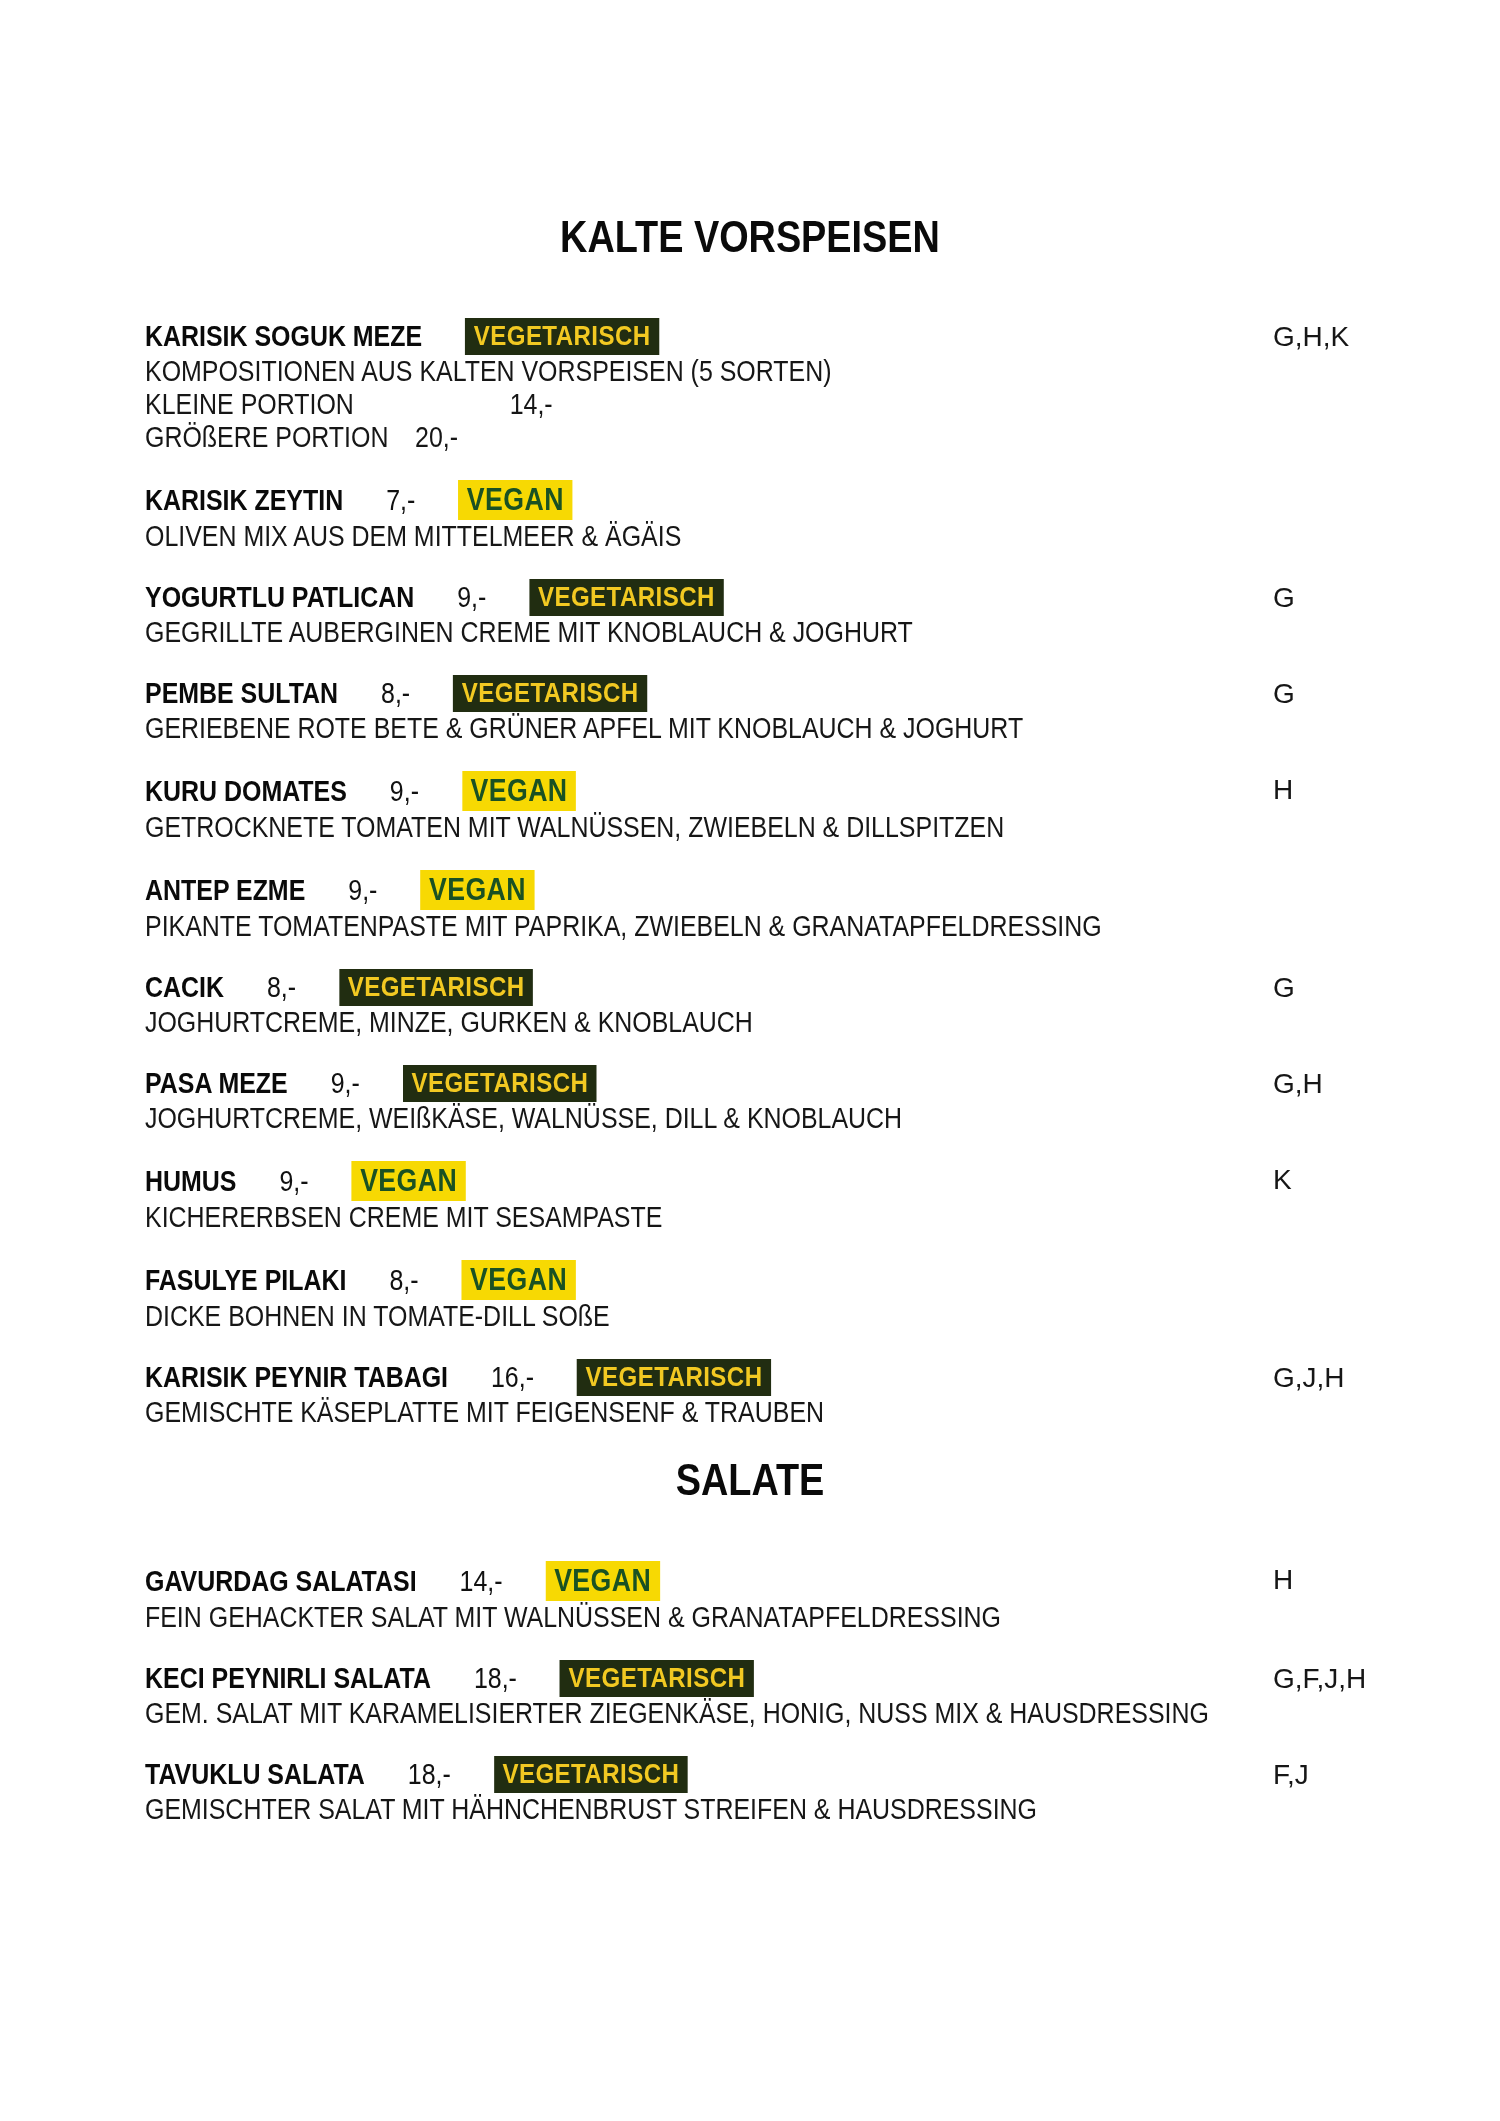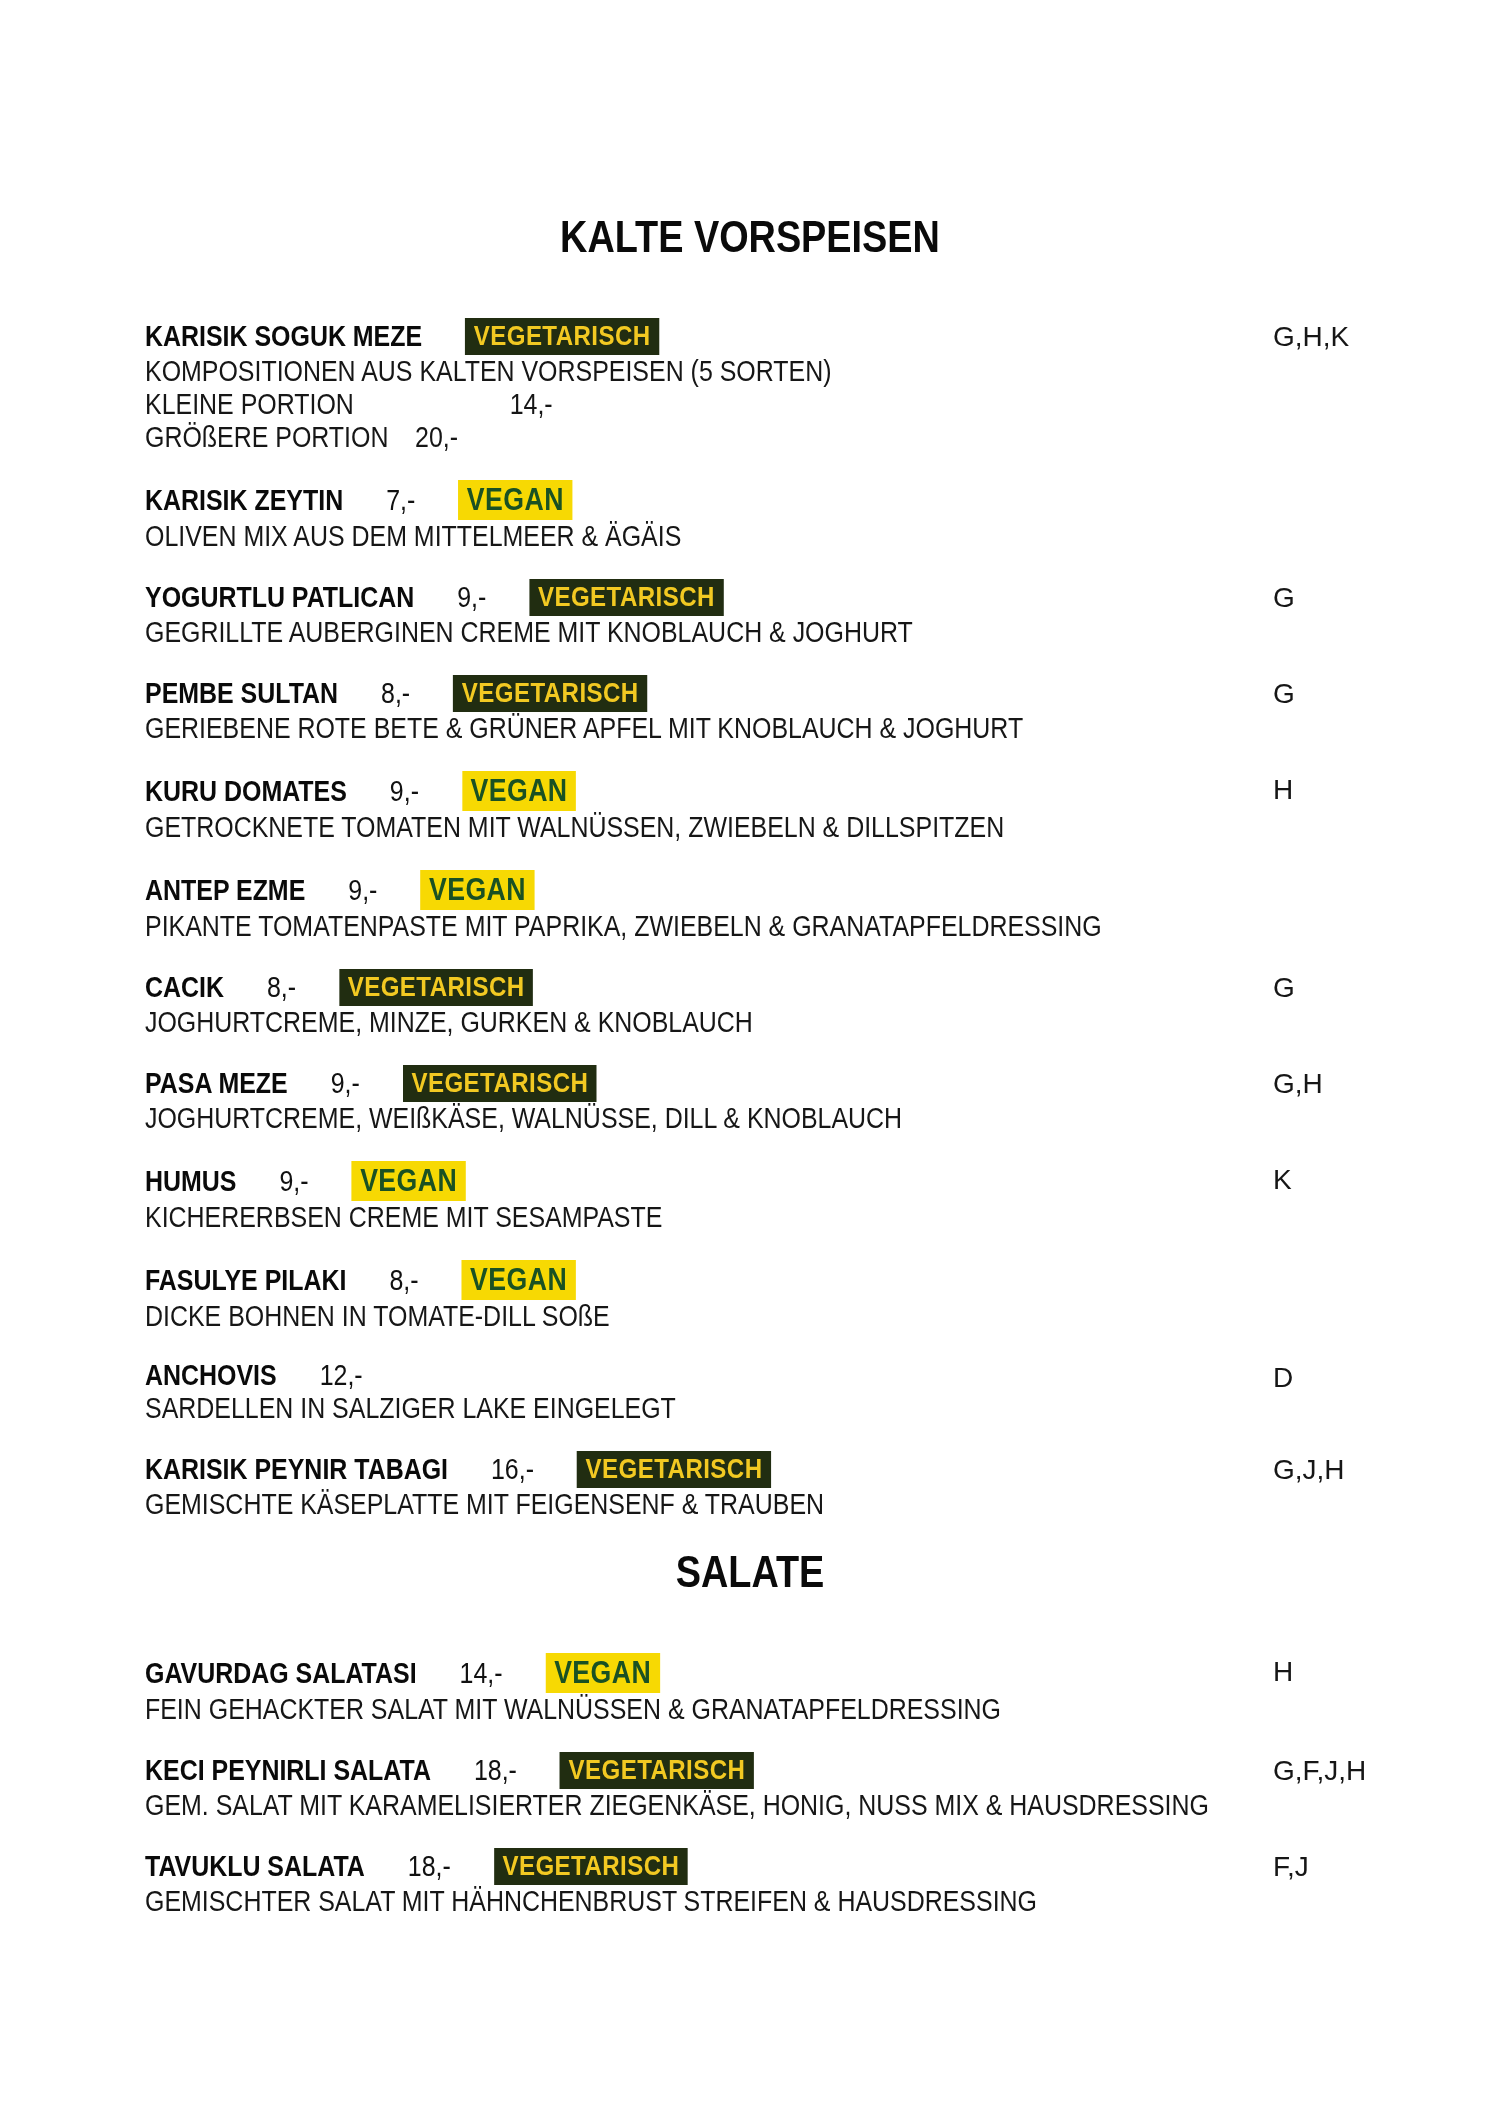--- a/index.html
+++ b/index.html
@@ -217,30 +217,20 @@
             <span class="item-name">FASULYE PILAKI</span>
             <span class="item-price">8,-</span>
             <span class="badge vegan" style="background: rgb(247, 217, 3); color: rgb(26, 81, 35);">VEGAN</span>
           </div>
           <div class="item-desc">DICKE BOHNEN IN TOMATE-DILL SOßE</div>
         </div>
       </div>
       <div class="item">
         <div class="item-text">
           <div class="item-head">
-            <span class="item-name">ANCHOVIS</span>
-            <span class="item-price">12,-</span>
-          </div>
-          <div class="item-desc">SARDELLEN IN SALZIGER LAKE EINGELEGT</div>
-        </div>
-        <span class="allergens">D</span>
-      </div>
-      <div class="item">
-        <div class="item-text">
-          <div class="item-head">
             <span class="item-name">KARISIK PEYNIR TABAGI</span>
             <span class="item-price">16,-</span>
             <span class="badge vegetarisch" style="background: rgb(33, 45, 17); color: rgb(242, 201, 34);">VEGETARISCH</span>
           </div>
           <div class="item-desc">GEMISCHTE KÄSEPLATTE MIT FEIGENSENF &amp; TRAUBEN</div>
         </div>
         <span class="allergens">G,J,H</span>
       </div>
       <div class="section-title later">SALATE</div>
       <div class="item">

